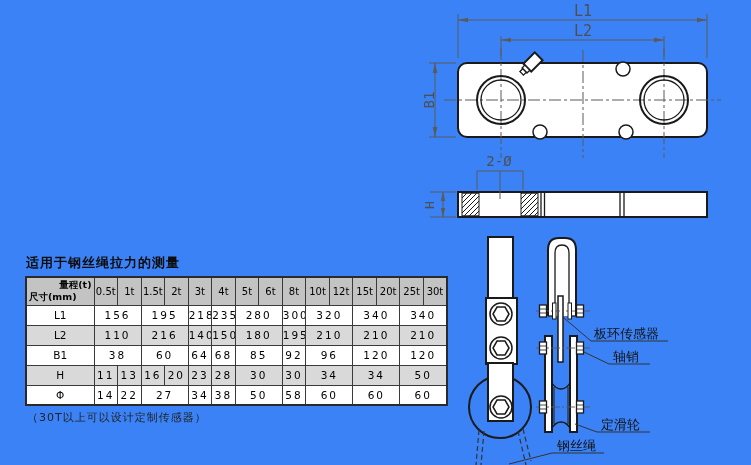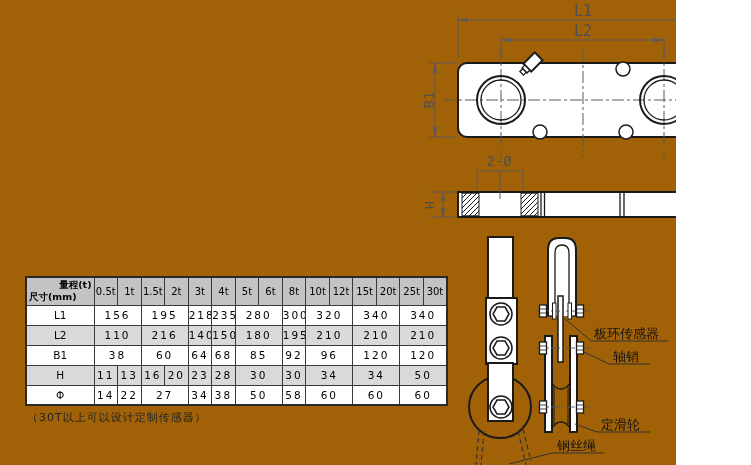--- a/index.html
+++ b/index.html
@@ -1,18 +1,18 @@
 <!DOCTYPE html>
 <html><head>
 <meta charset="utf-8">
 <style>
   * { margin:0; padding:0; box-sizing:border-box; }
   html,body { background:#fff; }
   .canvas {
-    position:relative; width:676px; height:465px; background:#a16207;
+    position:relative; width:751px; height:465px; background:#3b82f6;
     overflow:hidden; font-family:"DejaVu Sans", sans-serif; color:#111;
   }
   .drawing-svg { position:absolute; left:0; top:0; }
   .title {
     position:absolute; left:26px; top:254px;
     font-size:13px; font-weight:bold; color:#0d0d0d; letter-spacing:1px;
   }
   .footnote {
     position:absolute; left:27px; top:410px;
     font-size:11px; color:#222; letter-spacing:1px;
@@ -193,20 +193,21 @@
       <text class="callout-text" x="594" y="338" font-size="13">板环传感器</text>
       <path d="M584,352 L609,364 H650" fill="none" stroke="#333" stroke-width="1"></path>
       <text class="callout-text" x="613" y="361" font-size="13">轴销</text>
       <path d="M575,424 L597,432 H650" fill="none" stroke="#333" stroke-width="1"></path>
       <text class="callout-text" x="601" y="429" font-size="13">定滑轮</text>
       <path d="M509,464 L552,453 H604" fill="none" stroke="#333" stroke-width="1"></path>
       <text class="callout-text" x="557" y="450" font-size="13">钢丝绳</text>
     </g>
   </svg>
 
+  <div class="title">适用于钢丝绳拉力的测量</div>
 
   <table class="spec">
     <thead>
       <tr>
         <th class="corner">
           <span class="tr">量程(t)</span>
           <span class="bl">尺寸(mm)</span>
         </th>
       <th>0.5t</th>
           <th>1t</th>

